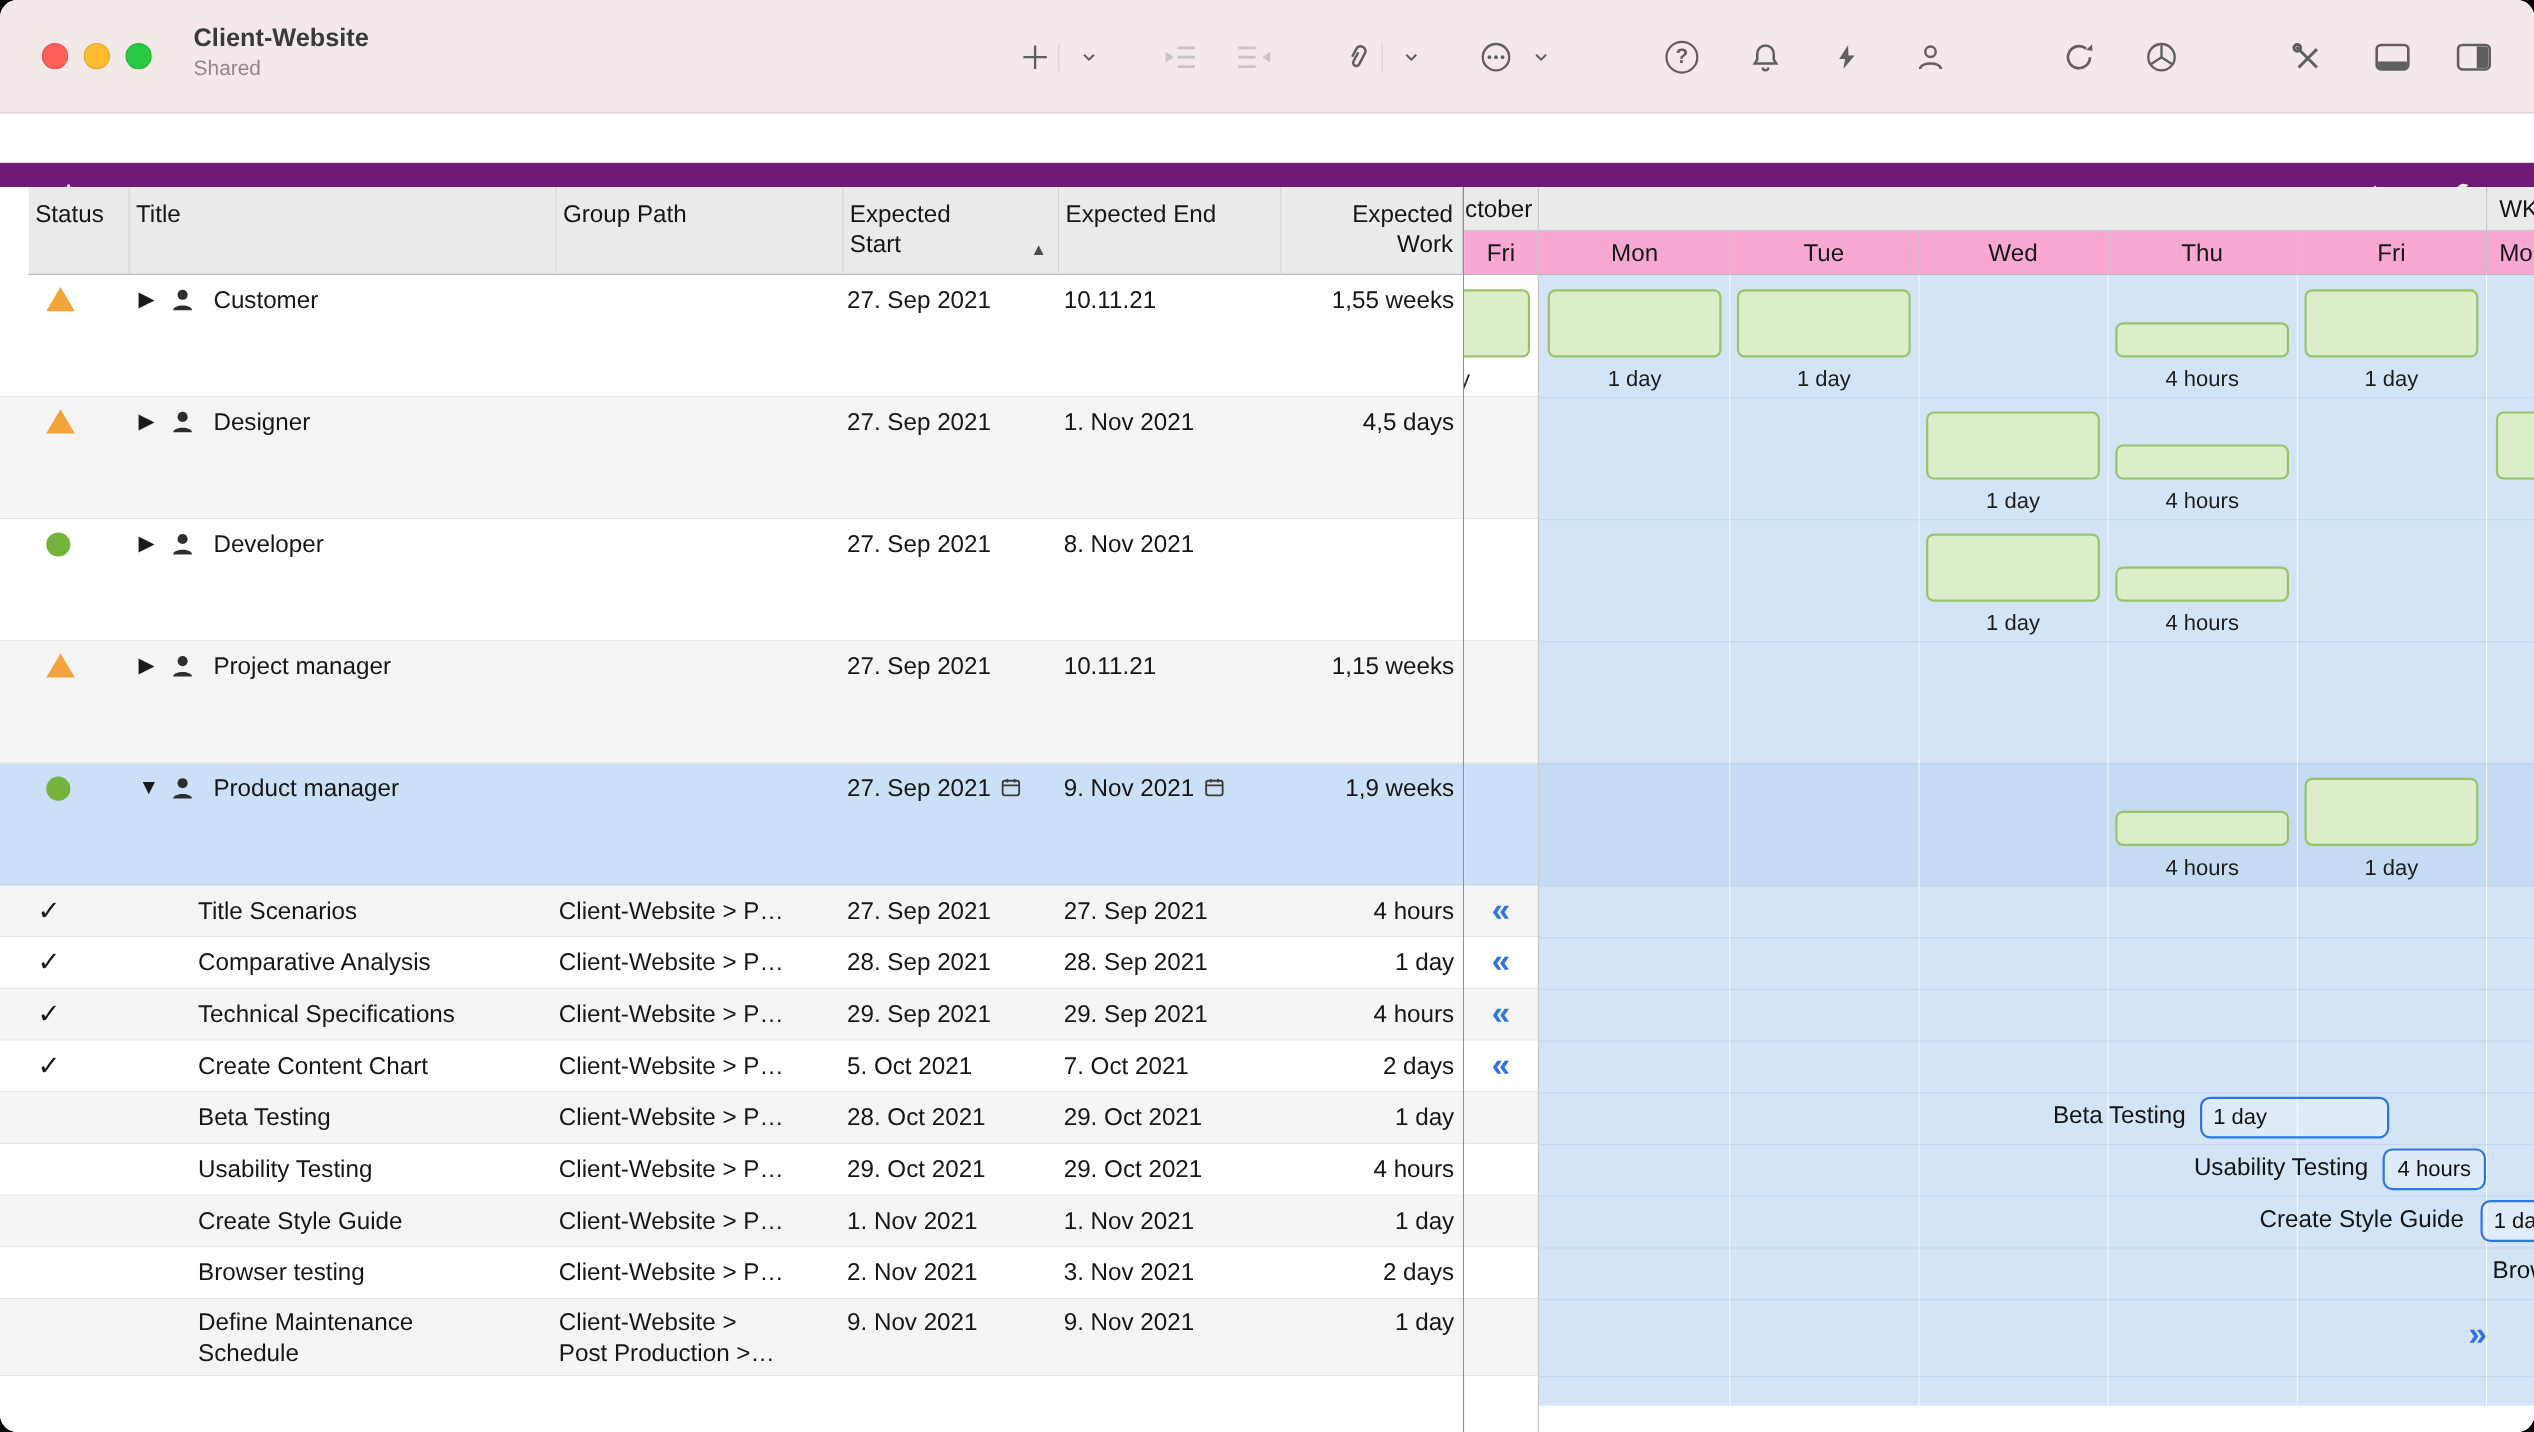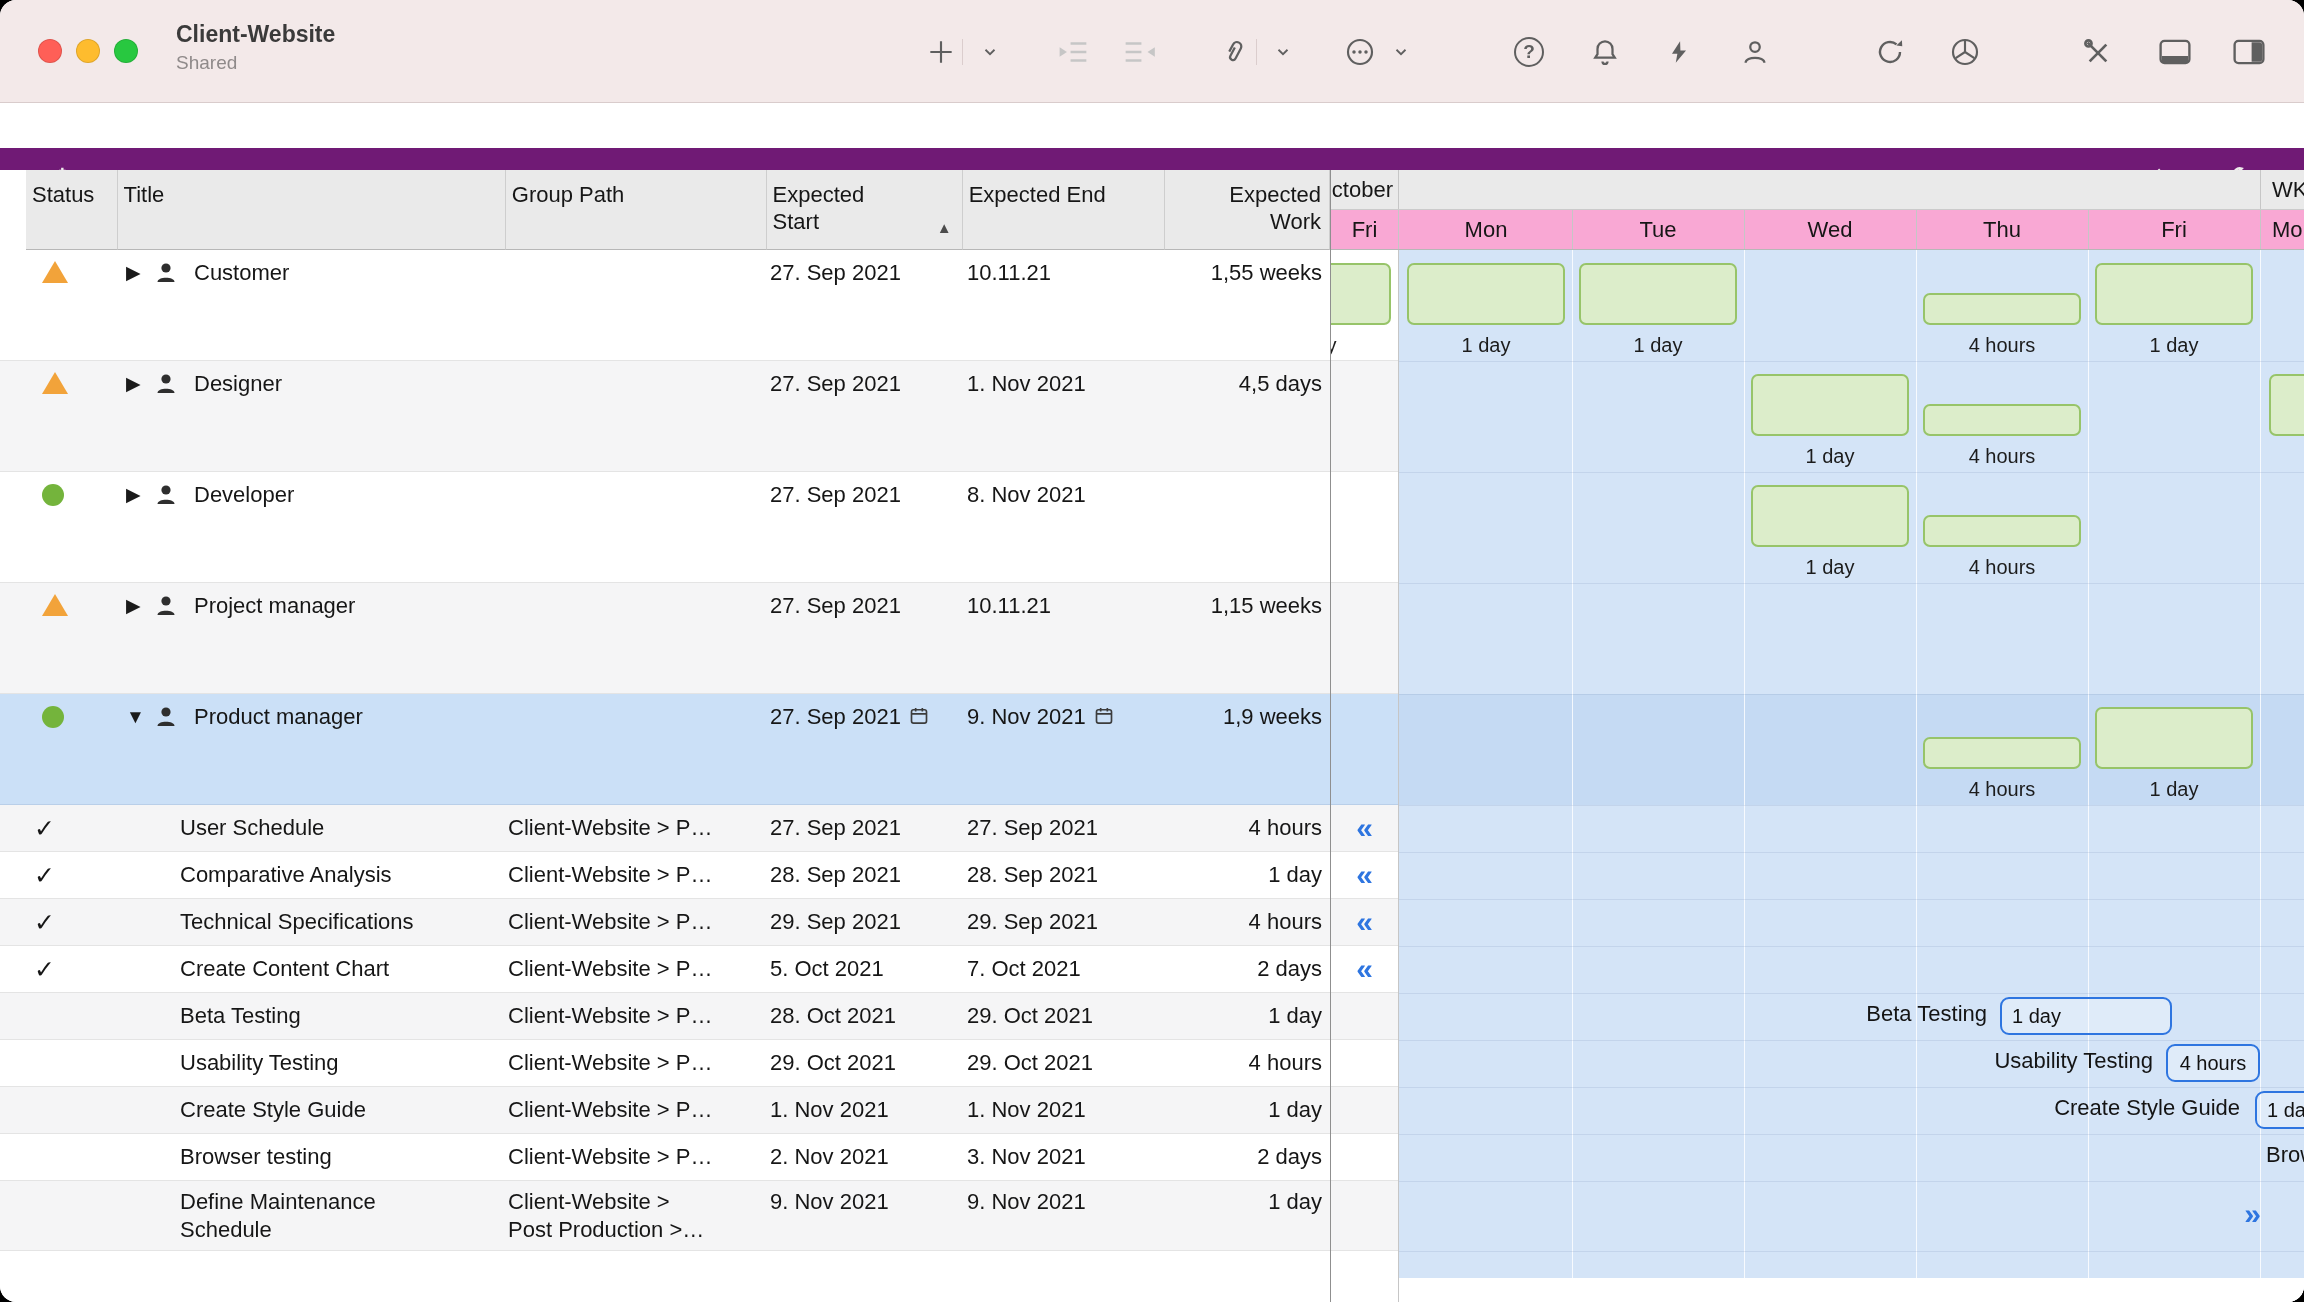--- a/index.html
+++ b/index.html
@@ -374,21 +374,21 @@
                 <rect x="3" y="4.5" width="18" height="16" rx="2.5"></rect>
                 <path d="M3 9.5h18M8 2.5v4M16 2.5v4"></path>
               </svg>
             </span>
         </div>
         <div class="c-work">1,9 weeks</div>
       </div>
 
       <div class="row task alt">
         <div class="c-status">✓</div>
-        <div class="c-title">User Schedule</div>
+        <div class="c-title">Title Scenarios</div>
         <div class="c-group">Client-Website &gt; P…</div>
         <div class="c-start">27. Sep 2021</div>
         <div class="c-end">27. Sep 2021</div>
         <div class="c-work">4 hours</div>
       </div>
 
       <div class="row task">
         <div class="c-status">✓</div>
         <div class="c-title">Comparative Analysis</div>
         <div class="c-group">Client-Website &gt; P…</div>

